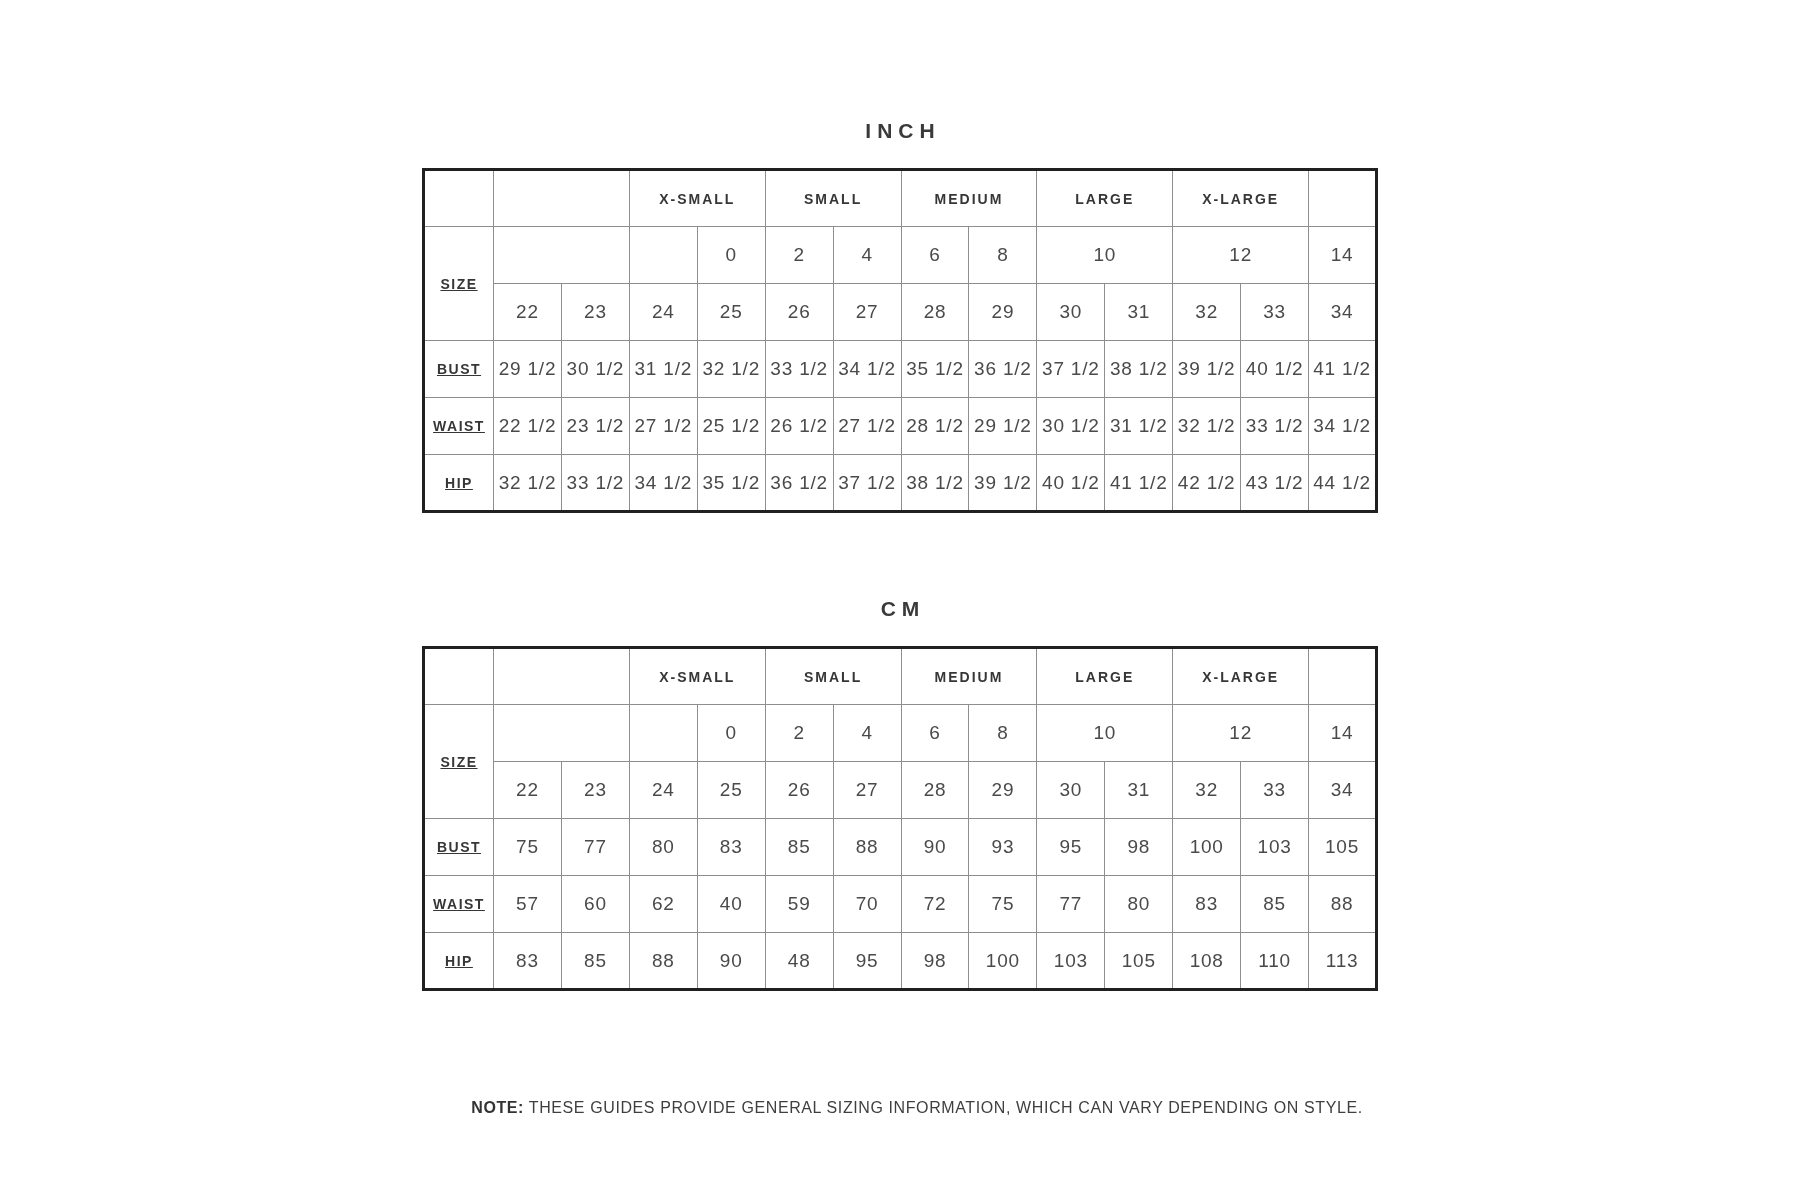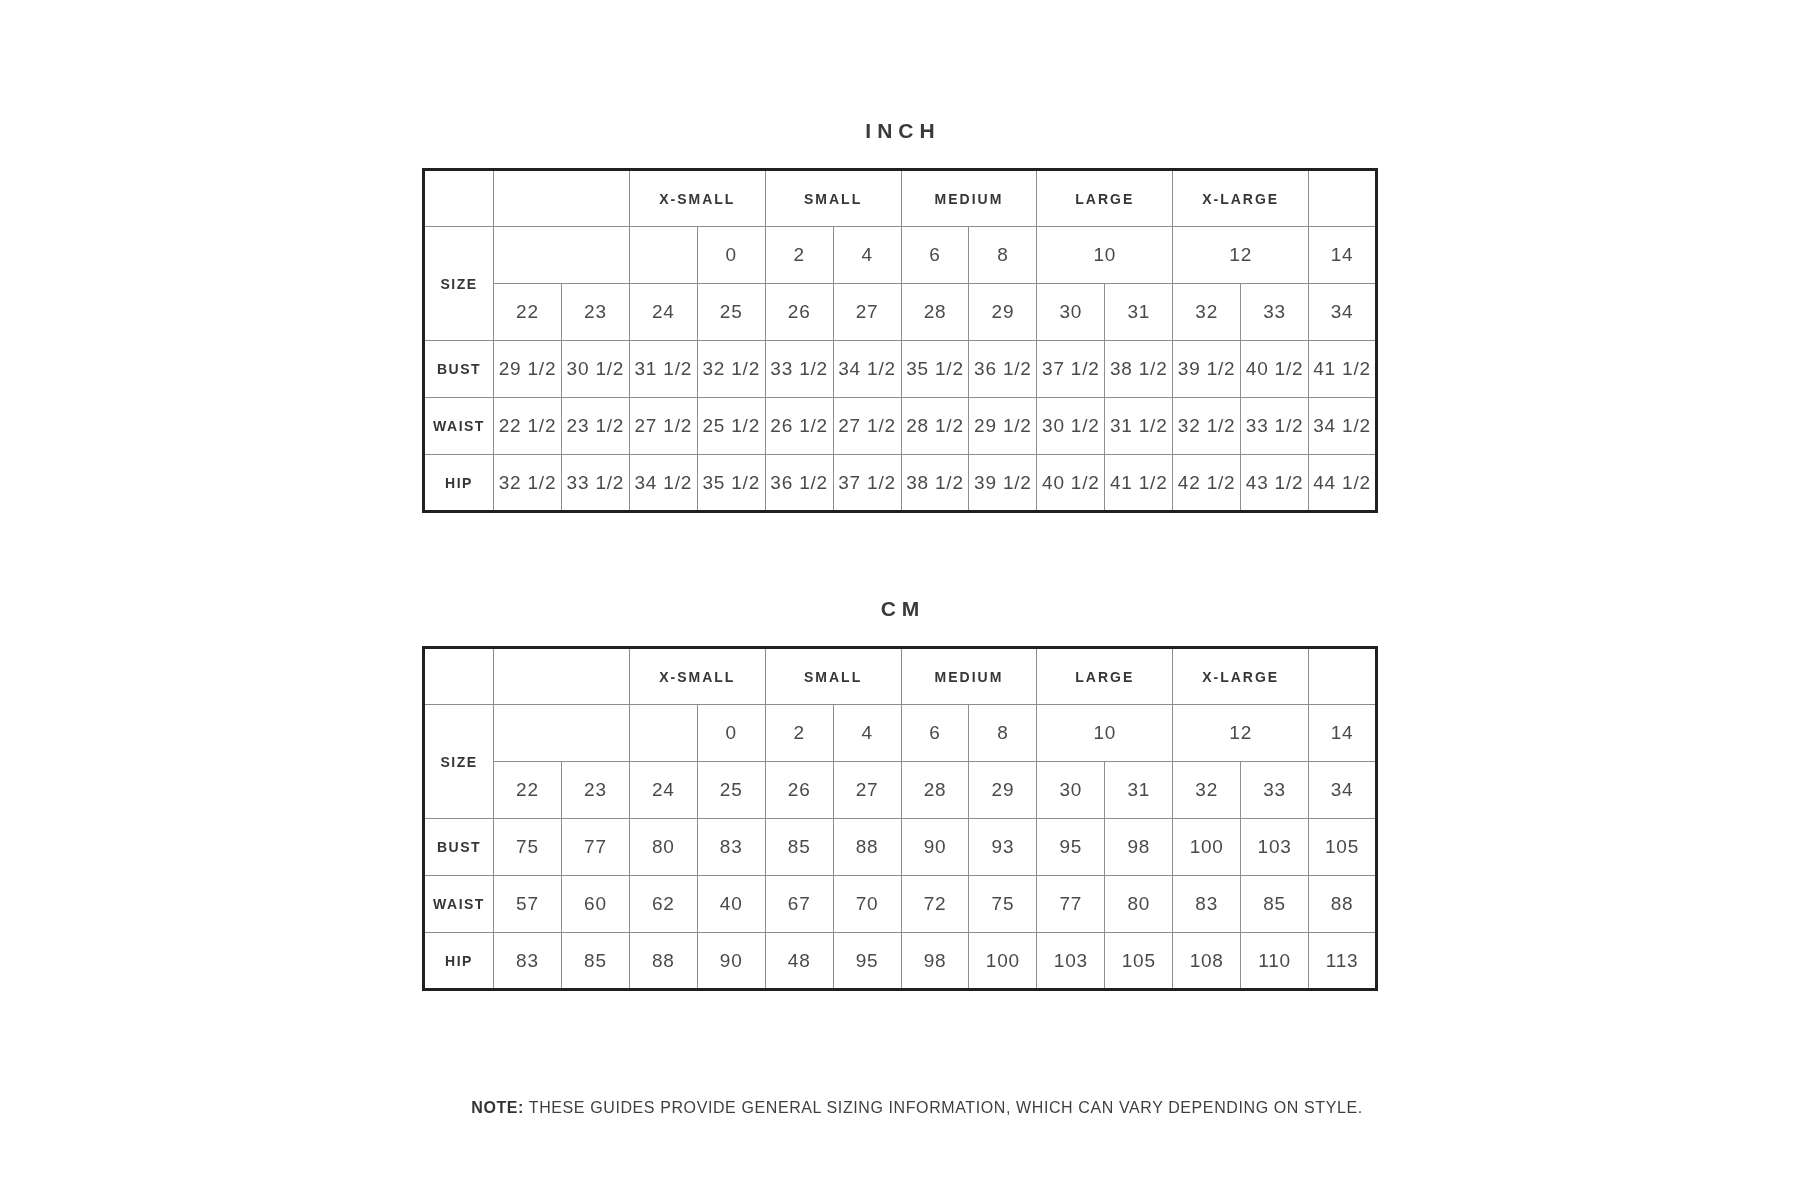--- a/index.html
+++ b/index.html
@@ -58,20 +58,21 @@
     font-size: 14px;
     font-weight: bold;
     letter-spacing: 2px;
     color: #363636;
   }
   .lbl {
     font-size: 14px;
     font-weight: bold;
     letter-spacing: 1.5px;
     color: #363636;
+    text-decoration: underline;
   }
   .num {
     font-size: 19px;
     font-weight: normal;
     letter-spacing: 0.8px;
     color: #4a4a4a;
   }
 
   .note {
     position: absolute;
@@ -274,21 +275,21 @@
             <td class="num">100</td>
             <td class="num">103</td>
             <td class="num">105</td>
           </tr>
           <tr>
             <th class="lbl">WAIST</th>
             <td class="num">57</td>
             <td class="num">60</td>
             <td class="num">62</td>
             <td class="num">40</td>
-            <td class="num">67</td>
+            <td class="num">59</td>
             <td class="num">70</td>
             <td class="num">72</td>
             <td class="num">75</td>
             <td class="num">77</td>
             <td class="num">80</td>
             <td class="num">83</td>
             <td class="num">85</td>
             <td class="num">88</td>
           </tr>
           <tr>

